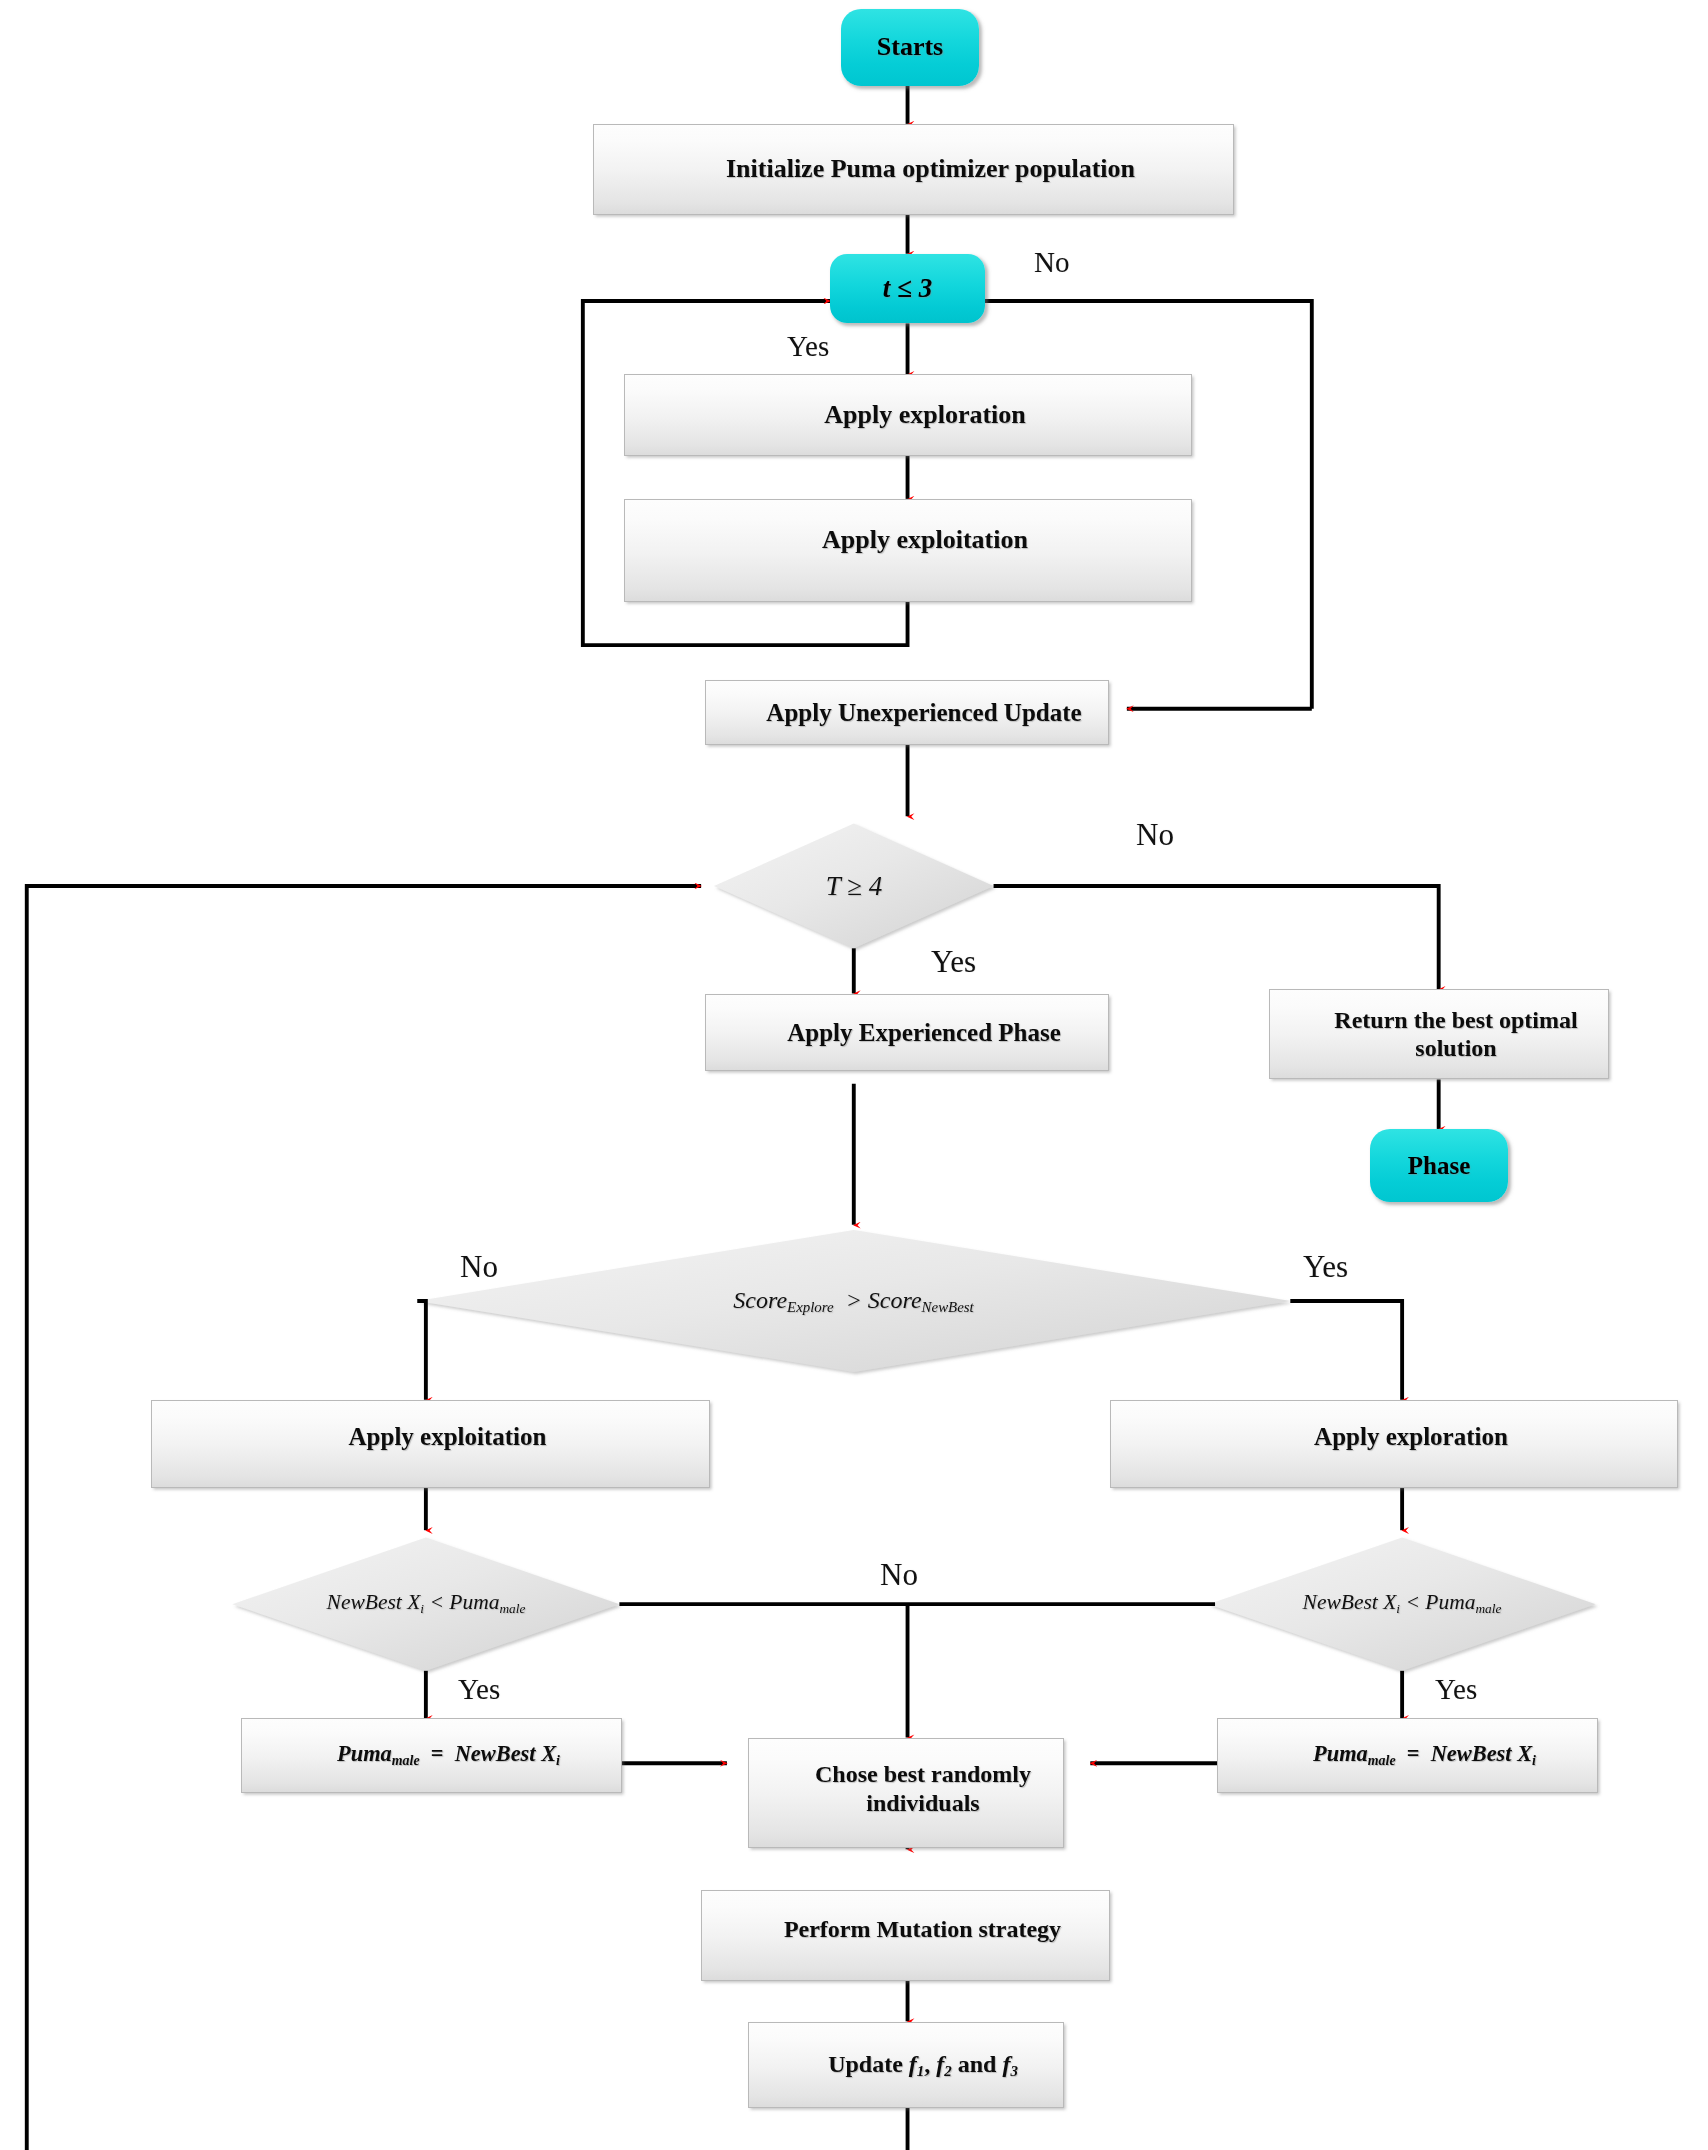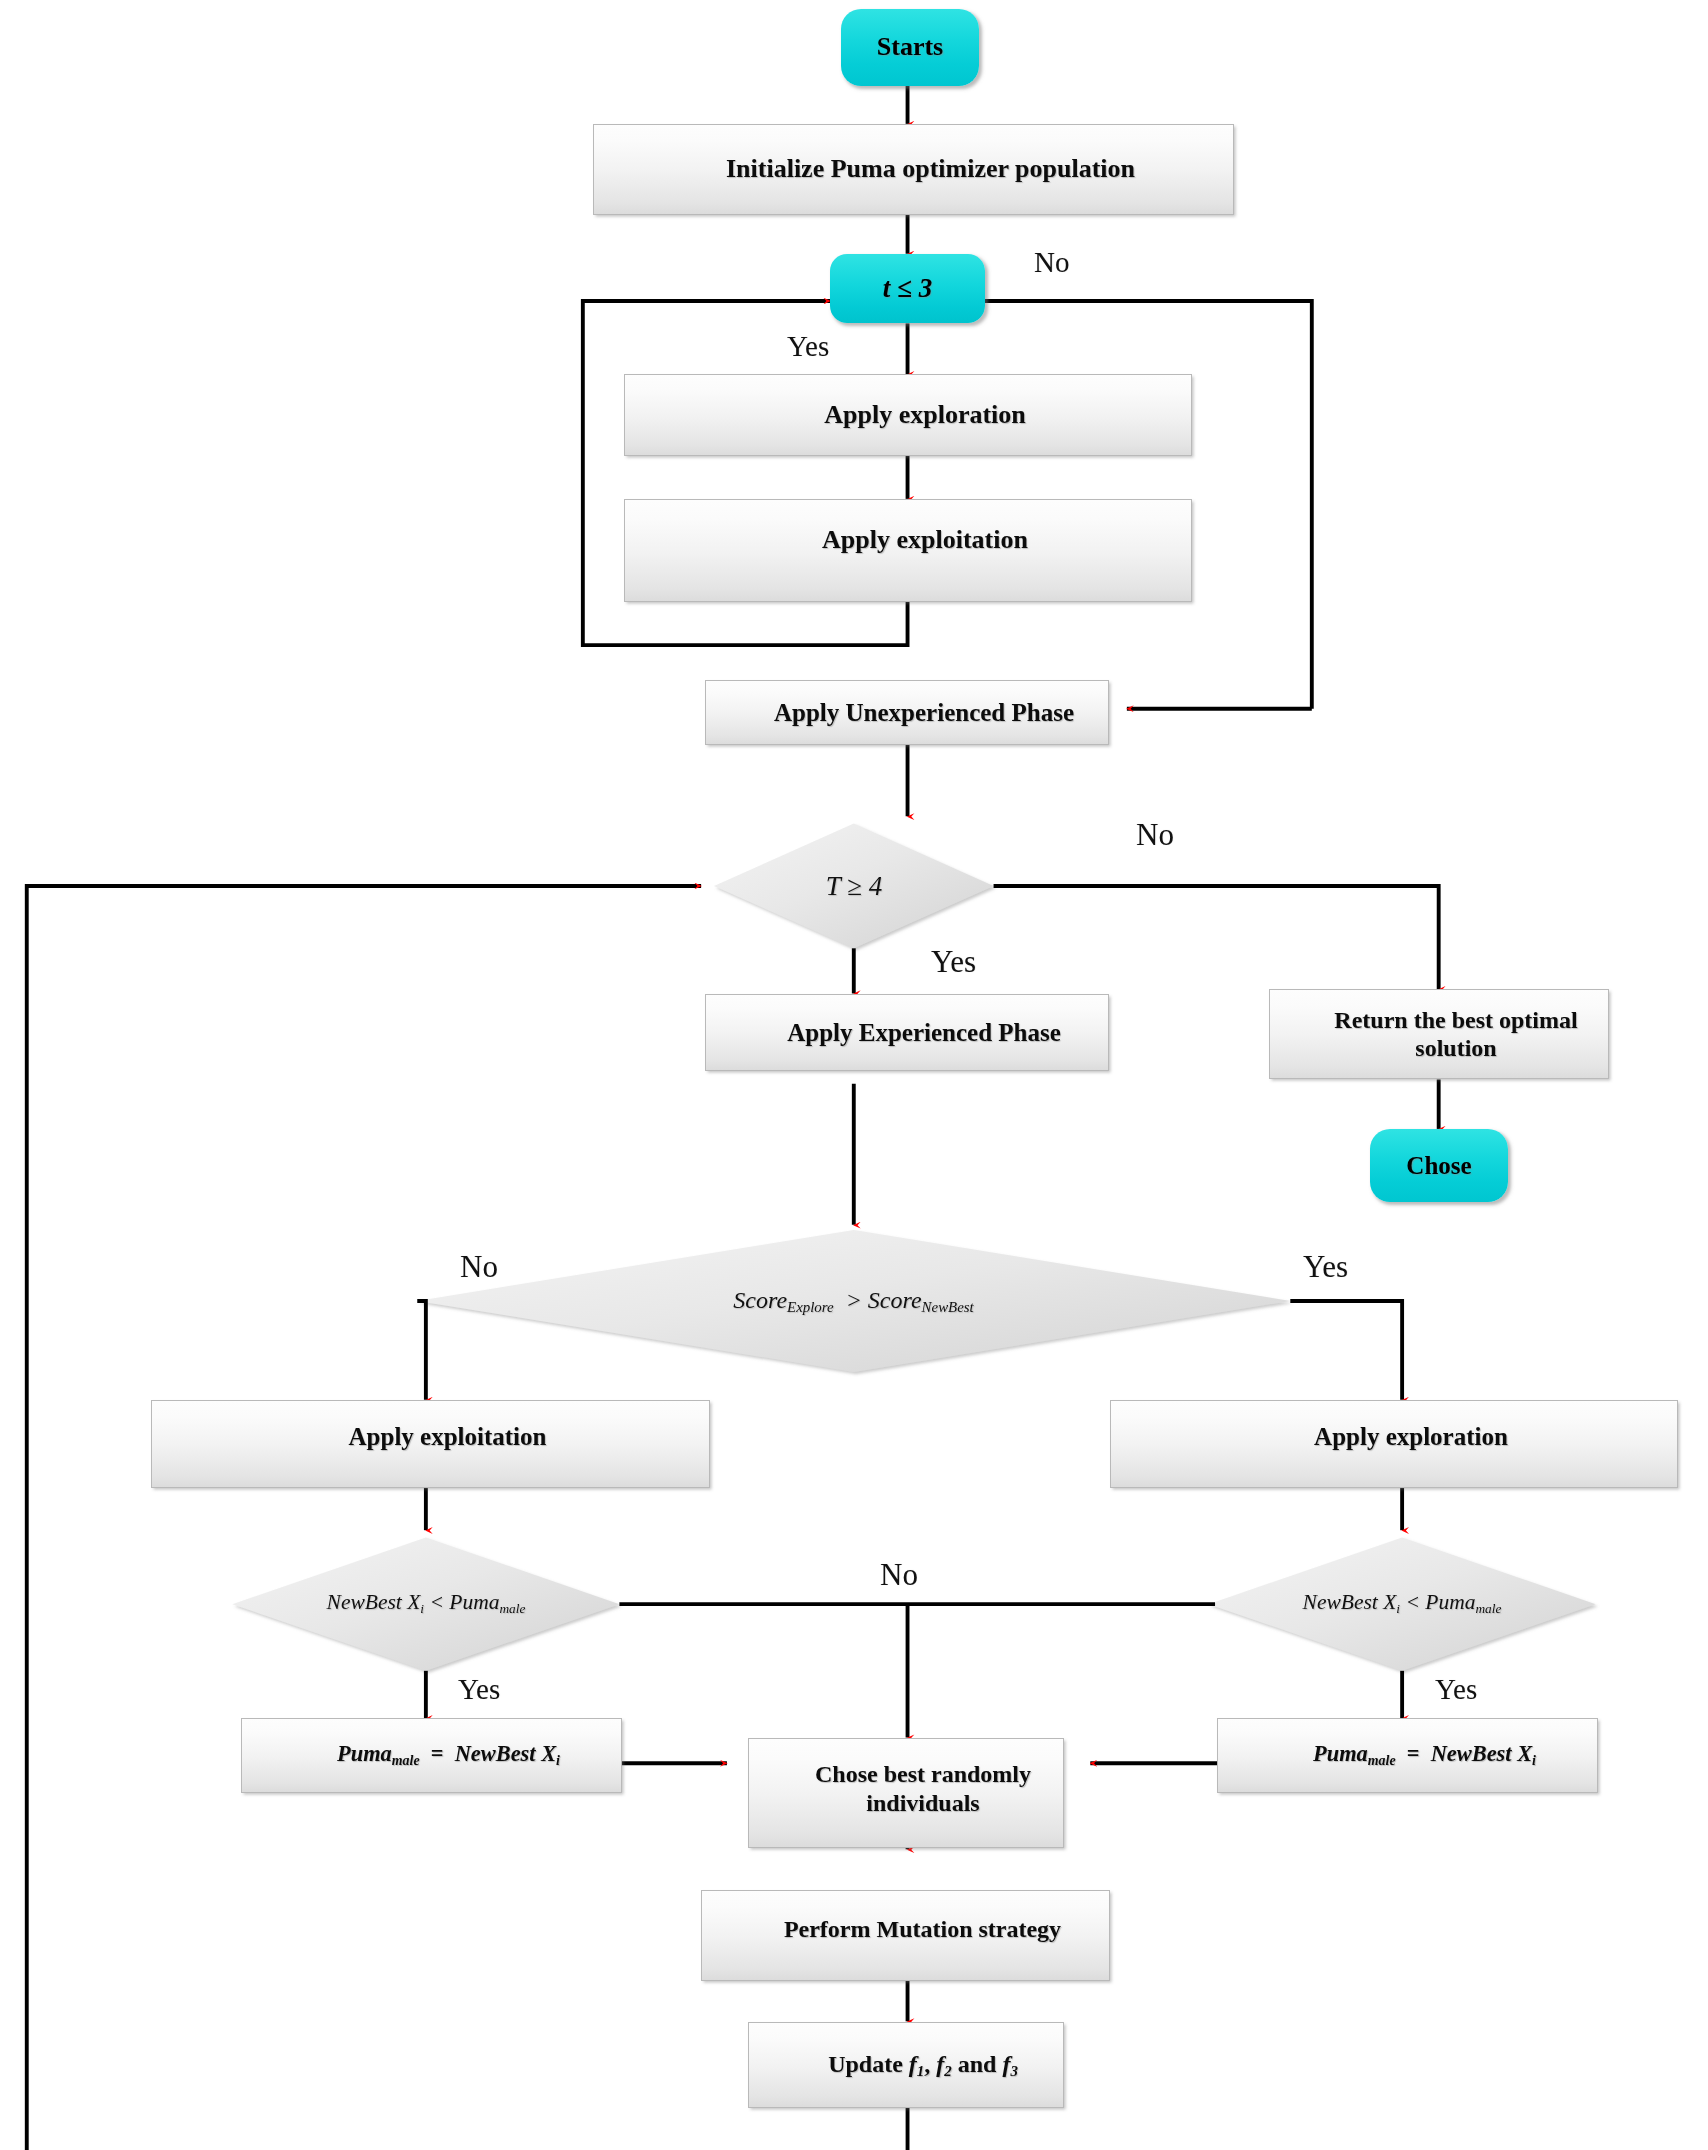--- a/index.html
+++ b/index.html
@@ -147,37 +147,37 @@
 
   <div class="node proc" style="left:624px;top:374px;width:568px;height:82px;">
     <span class="txt" style="font-size:26px;">Apply exploration</span>
   </div>
 
   <div class="node proc" style="left:624px;top:499px;width:568px;height:103px;">
     <span class="txt" style="font-size:26px;margin-top:-20px;">Apply exploitation</span>
   </div>
 
   <div class="node proc" style="left:705px;top:680px;width:404px;height:65px;">
-    <span class="txt" style="font-size:25px;">Apply Unexperienced Phase</span>
+    <span class="txt" style="font-size:25px;">Apply Unexperienced Update</span>
   </div>
 
   <div class="node dia" style="left:757px;top:854px;width:194px;height:65px;">
     <span class="txt" style="font-size:27px;">T ≥ 4</span>
   </div>
 
   <div class="node proc" style="left:705px;top:994px;width:404px;height:77px;">
     <span class="txt" style="font-size:25px;">Apply Experienced Phase</span>
   </div>
 
   <div class="node proc" style="left:1269px;top:989px;width:340px;height:90px;align-items:center;">
     <span class="txt" style="font-size:24px;">Return the best optimal solution</span>
   </div>
 
   <div class="node term" style="left:1370px;top:1129px;width:138px;height:73px;">
-    <span class="txt" style="font-size:25px;">Chose</span>
+    <span class="txt" style="font-size:25px;">Phase</span>
   </div>
 
   <div class="node dia" style="left:645px;top:1271px;width:417px;height:60px;">
     <span class="txt" style="font-size:24px;">
       <span class="mi">Score</span><sub>Explore</sub> &nbsp;&gt; <span class="mi">Score</span><sub>NewBest</sub>
     </span>
   </div>
 
   <div class="node proc" style="left:151px;top:1400px;width:559px;height:88px;">
     <span class="txt" style="font-size:25px;margin-top:-14.6px;">Apply exploitation</span>

